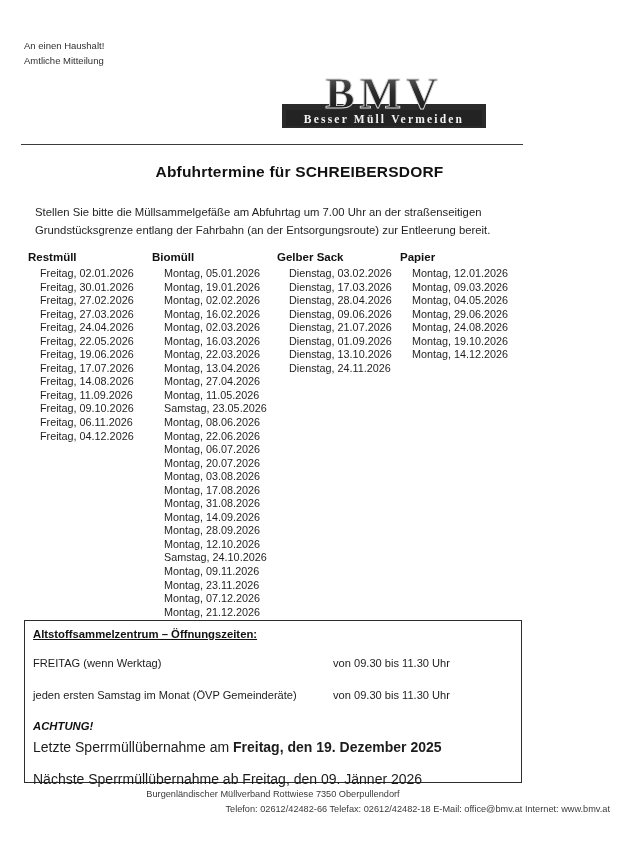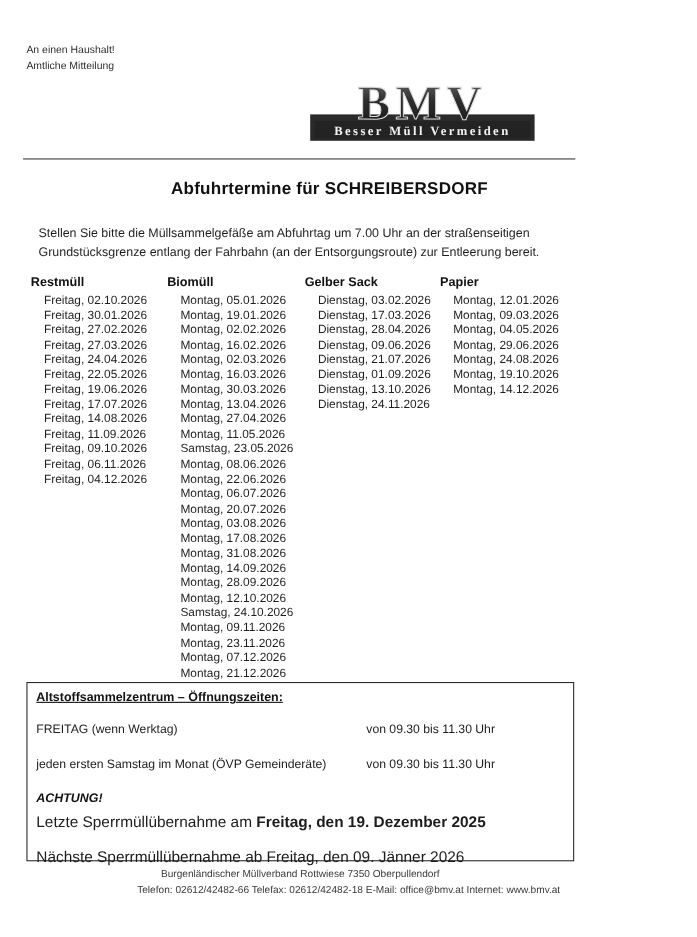--- a/index.html
+++ b/index.html
@@ -208,21 +208,21 @@
     position: absolute;
     left: 24px;
     top: 787px;
     width: 586px;
     text-align: center;
     font-size: 9.2px;
     line-height: 15px;
     color: #3a3a3a;
   }
   .footer .f1 { width: 498px; text-align: center; }
-  .footer .f2 { width: 586px; text-align: center; }
+  .footer .f2 { width: 586px; text-align: right; }
 </style>
 </head>
 <body>
 
 <div class="page">
 
   <div class="mail-header">
     <div class="mail-left">
       <div>An einen Haushalt!</div>
       <div>Amtliche Mitteilung</div>
@@ -254,21 +254,21 @@
 
   <div class="doc-title">Abfuhrtermine für  SCHREIBERSDORF</div>
 
   <div class="intro">Stellen Sie bitte die Müllsammelgefäße am Abfuhrtag um 7.00 Uhr an der straßenseitigen Grundstücksgrenze entlang der Fahrbahn (an der Entsorgungsroute) zur Entleerung bereit.</div>
 
   <div class="schedule">
 
     <div class="col col-0">
       <div class="col-head">Restmüll</div>
       <ul class="col-list">
-        <li>Freitag, 02.10.2026</li>
+        <li>Freitag, 02.01.2026</li>
         <li>Freitag, 30.01.2026</li>
         <li>Freitag, 27.02.2026</li>
         <li>Freitag, 27.03.2026</li>
         <li>Freitag, 24.04.2026</li>
         <li>Freitag, 22.05.2026</li>
         <li>Freitag, 19.06.2026</li>
         <li>Freitag, 17.07.2026</li>
         <li>Freitag, 14.08.2026</li>
         <li>Freitag, 11.09.2026</li>
         <li>Freitag, 09.10.2026</li>
@@ -279,21 +279,21 @@
 
     <div class="col col-1">
       <div class="col-head">Biomüll</div>
       <ul class="col-list">
         <li>Montag, 05.01.2026</li>
         <li>Montag, 19.01.2026</li>
         <li>Montag, 02.02.2026</li>
         <li>Montag, 16.02.2026</li>
         <li>Montag, 02.03.2026</li>
         <li>Montag, 16.03.2026</li>
-        <li>Montag, 30.03.2026</li>
+        <li>Montag, 22.03.2026</li>
         <li>Montag, 13.04.2026</li>
         <li>Montag, 27.04.2026</li>
         <li>Montag, 11.05.2026</li>
         <li>Samstag, 23.05.2026</li>
         <li>Montag, 08.06.2026</li>
         <li>Montag, 22.06.2026</li>
         <li>Montag, 06.07.2026</li>
         <li>Montag, 20.07.2026</li>
         <li>Montag, 03.08.2026</li>
         <li>Montag, 17.08.2026</li>

